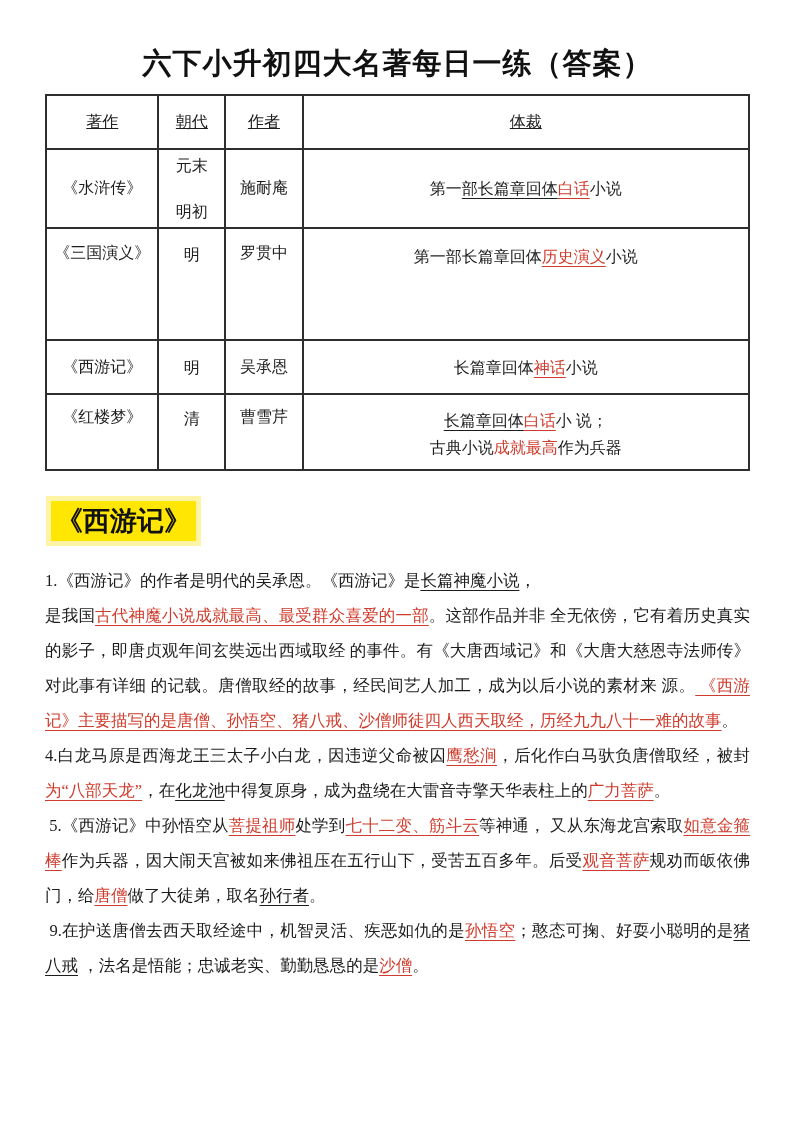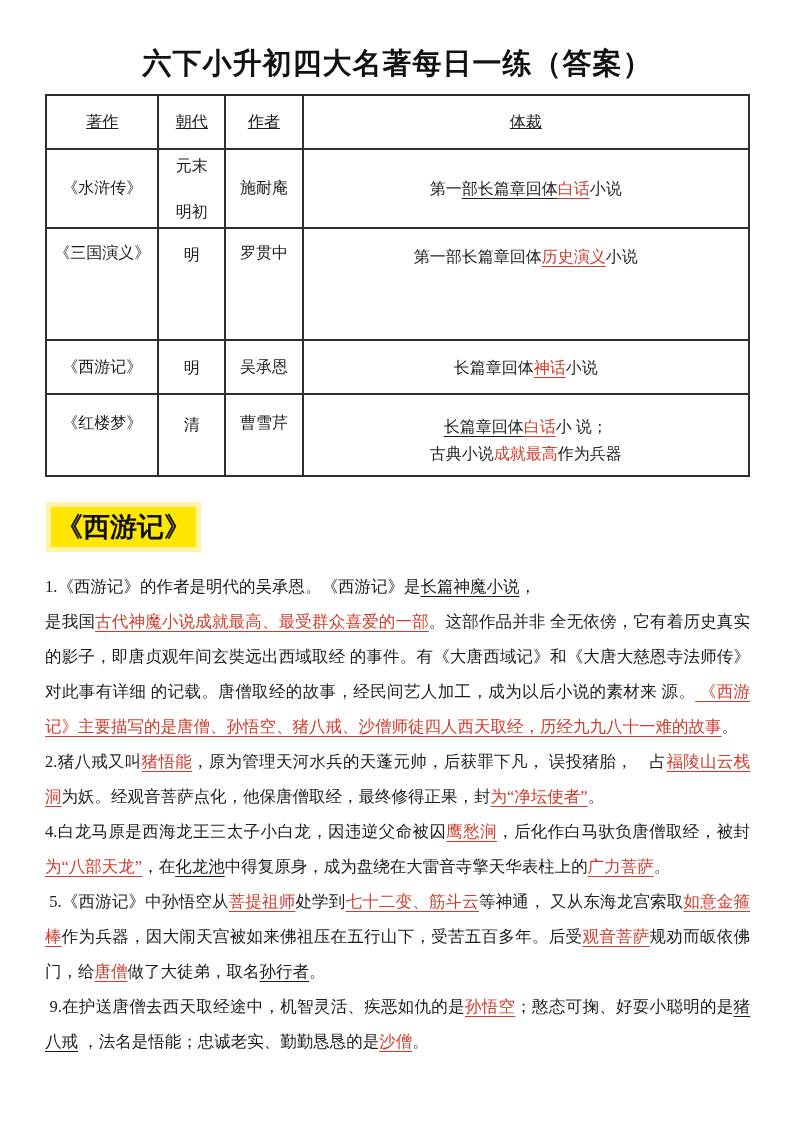--- a/index.html
+++ b/index.html
@@ -14,21 +14,21 @@
   }
   table.classics { width:100%; border-collapse:collapse; table-layout:fixed; }
   table.classics th, table.classics td {
     border:2px solid var(--border,#2e2e2e); font-size:16px; text-align:center;
     padding:4px 6px; font-weight:normal; color:#1c1c1c;
   }
   thead th { height:44px;text-decoration:underline; }
   tbody tr:nth-child(1) td { height:48px; }
   tbody tr:nth-child(2) td { height:92px; vertical-align:top; padding-top:14px; }
   tbody tr:nth-child(3) td { height:44px; }
-  tbody tr:nth-child(4) td { height:58px; vertical-align:top; padding-top:18px; }
+  tbody tr:nth-child(4) td { height:58px; vertical-align:top; padding-top:12px; }
   td.dynasty { white-space:pre-line; line-height:23px; }
   td.genre { line-height:27px; white-space:pre-wrap; }
   .section-heading { margin:30px 0 0; padding-left:6px; }
   .hl {
     display:inline-block; font-family:"Liberation Sans","DejaVu Sans",sans-serif;
     font-weight:900; font-size:27px; color:#111; padding:2px 5px;
     background:var(--highlight,#ffe603); box-shadow:0 0 0 5px var(--halo,#fff3a6);
   }
   .para {
     font-size:16.5px; line-height:35px; margin:0 0 0; text-align:justify;
@@ -97,18 +97,17 @@
       </tr>
     </tbody>
   </table>
 
   <div class="section-heading">
     <span class="hl">《西游记》</span>
   </div>
 
   <p class="para first"><span class="seg-plain">1.《西游记》的作者是明代的吴承恩。《西游记》是</span><span class="seg-black-underline">长篇神魔小说</span><span class="seg-plain">，
 </span><span class="seg-plain">是我国</span><span class="seg-red-underline">古代神魔小说成就最高、最受群众喜爱的一部</span><span class="seg-plain">。这部作品并非 全无依傍，它有着历史真实的影子，即唐贞观年间玄奘远出西域取经 的事件。有《大唐西域记》和《大唐大慈恩寺法师传》对此事有详细 的记载。唐僧取经的故事，经民间艺人加工，成为以后小说的素材来 源。</span><span class="seg-red-underline"> 《西游记》主要描写的是唐僧、孙悟空、猪八戒、沙僧师徒四人西天取经，历经九九八十一难的故事</span><span class="seg-plain">。</span></p>
-  <p class="para"><span class="seg-plain">2.猪八戒又叫</span><span class="seg-red-underline">猪悟能</span><span class="seg-plain">，原为管理天河水兵的天蓬元帅，后获罪下凡， 误投猪胎，　占</span><span class="seg-red-underline">福陵山云栈洞</span><span class="seg-plain">为妖。经观音菩萨点化，他保唐僧取经，最终修得正果，封</span><span class="seg-red-underline">为“净坛使者”</span><span class="seg-plain">。</span></p>
   <p class="para"><span class="seg-plain">4.白龙马原是西海龙王三太子小白龙，因违逆父命被囚</span><span class="seg-red-underline">鹰愁涧</span><span class="seg-plain">，后化作白马驮负唐僧取经，被封</span><span class="seg-red-underline">为“八部天龙”</span><span class="seg-plain">，在</span><span class="seg-black-underline">化龙池</span><span class="seg-plain">中得复原身，成为盘绕在大雷音寺擎天华表柱上的</span><span class="seg-red-underline">广力菩萨</span><span class="seg-plain">。</span></p>
   <p class="para"><span class="seg-plain"> 5.《西游记》中孙悟空从</span><span class="seg-red-underline">菩提祖师</span><span class="seg-plain">处学到</span><span class="seg-red-underline">七十二变、筋斗云</span><span class="seg-plain">等神通， 又从东海龙宫索取</span><span class="seg-red-underline">如意金箍棒</span><span class="seg-plain">作为兵器，因大闹天宫被如来佛祖压在五行山下，受苦五百多年。后受</span><span class="seg-red-underline">观音菩萨</span><span class="seg-plain">规劝而皈依佛门，给</span><span class="seg-red-underline">唐僧</span><span class="seg-plain">做了大徒弟，取名</span><span class="seg-black-underline">孙行者</span><span class="seg-plain">。</span></p>
   <p class="para"><span class="seg-plain"> 9.在护送唐僧去西天取经途中，机智灵活、疾恶如仇的是</span><span class="seg-red-underline">孙悟空</span><span class="seg-plain">；憨态可掬、好耍小聪明的是</span><span class="seg-black-underline">猪八戒</span><span class="seg-plain"> ，法名是悟能；忠诚老实、勤勤恳恳的是</span><span class="seg-red-underline">沙僧</span><span class="seg-plain">。</span></p>
 
 </div>
 
 </body></html>

